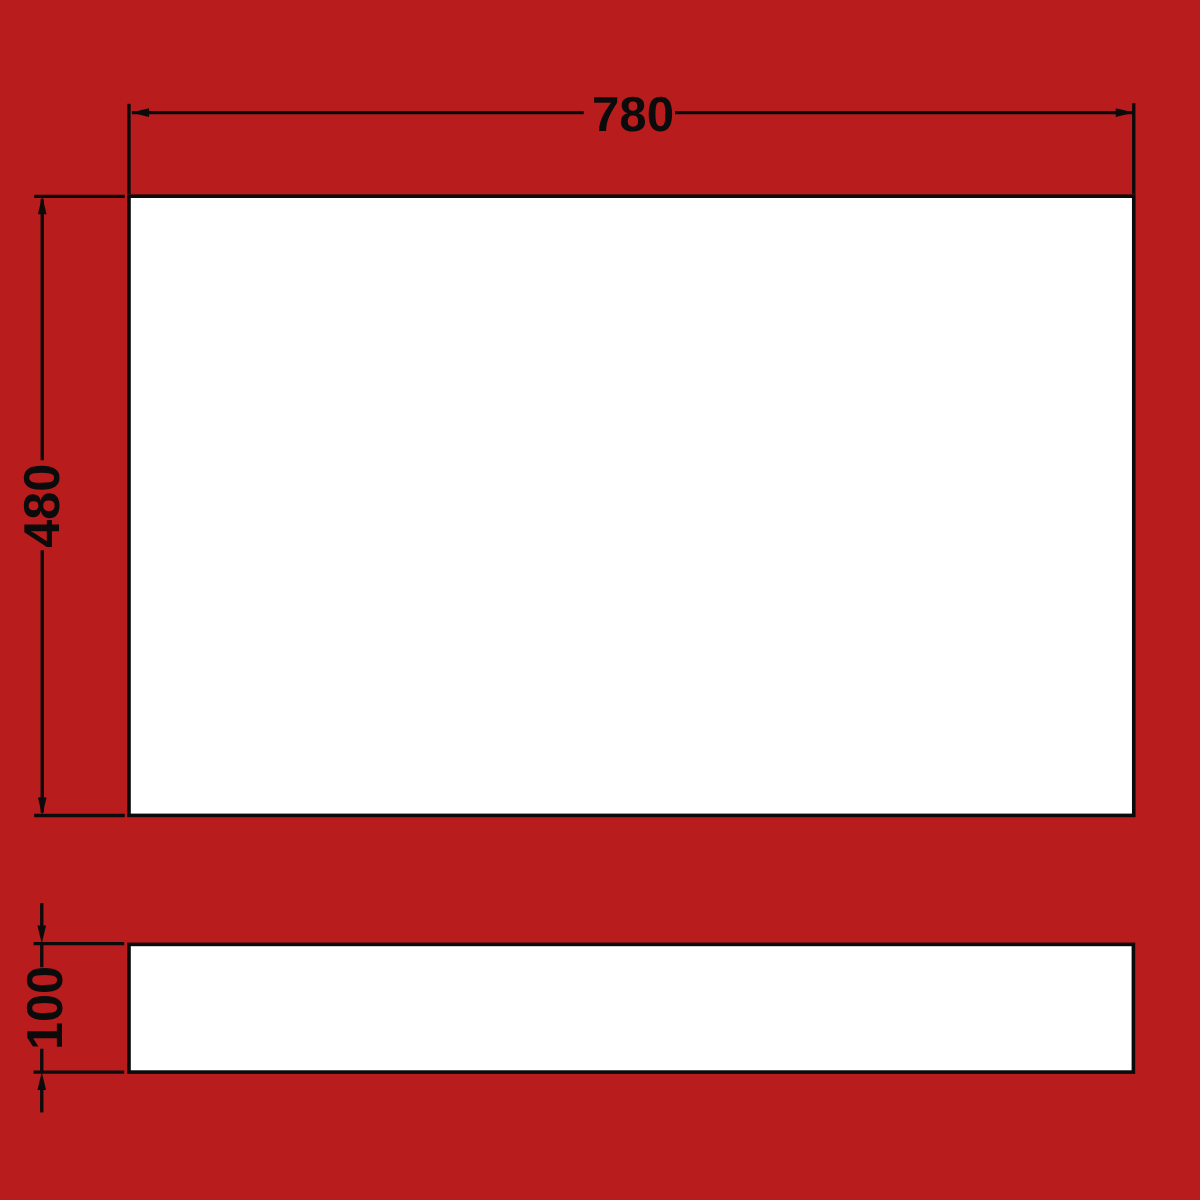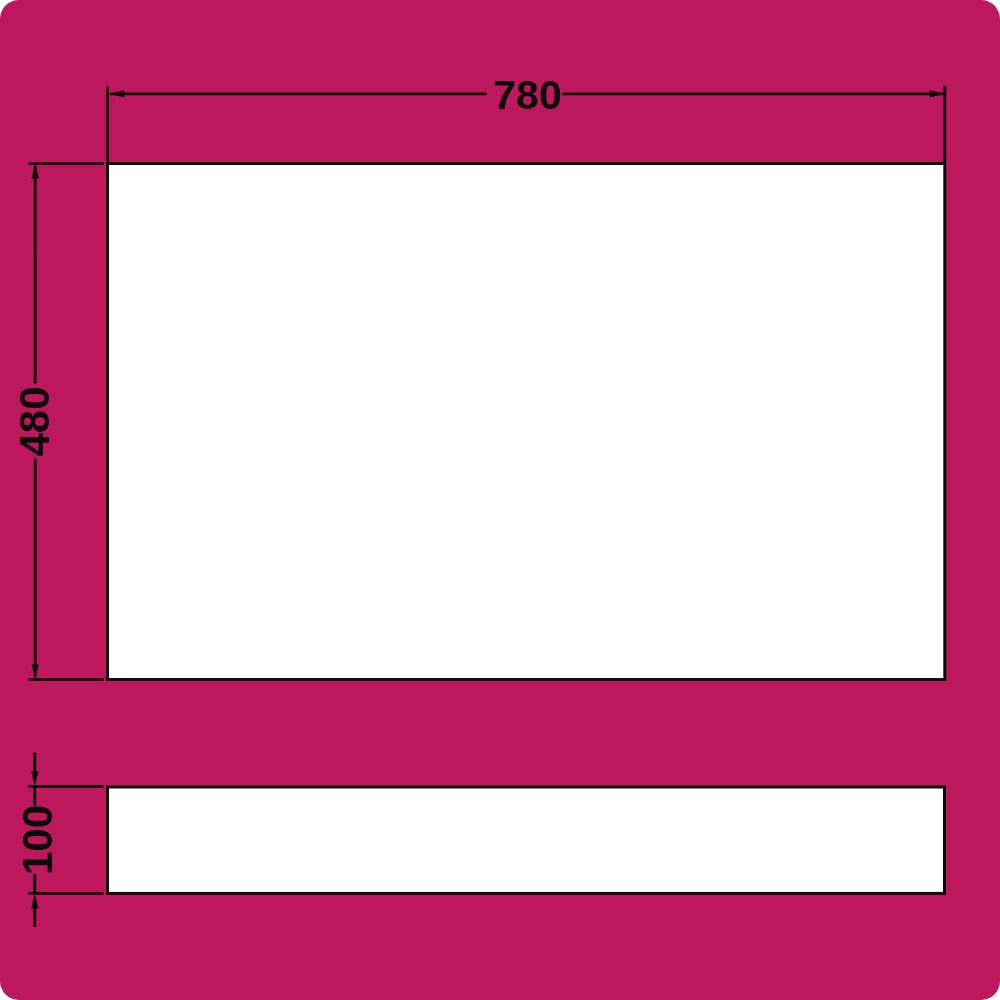--- a/index.html
+++ b/index.html
@@ -1,16 +1,16 @@
 <!DOCTYPE html>
 <html><head>
 <meta charset="utf-8">
 <style>
   html,body{margin:0;padding:0;background:#ffffff;}
-  .page{width:1000px;height:1000px;position:relative;overflow:hidden;background:#be185d;border-radius:19px;}
+  .page{width:1000px;height:1000px;position:relative;overflow:hidden;background:#b91c1c;}
   svg{position:absolute;left:0;top:0;}
   text{font-family:"Liberation Sans",sans-serif;font-weight:bold;fill:#0b0b0b;}
 </style>
 </head>
 <body>
 <div class="page">
 <svg width="1000" height="1000" viewBox="0 0 1000 1000">
 
   <rect x="107.5" y="163.5" width="837.3" height="516" fill="#ffffff" stroke="#0b0b0b" stroke-width="3"></rect>
 

